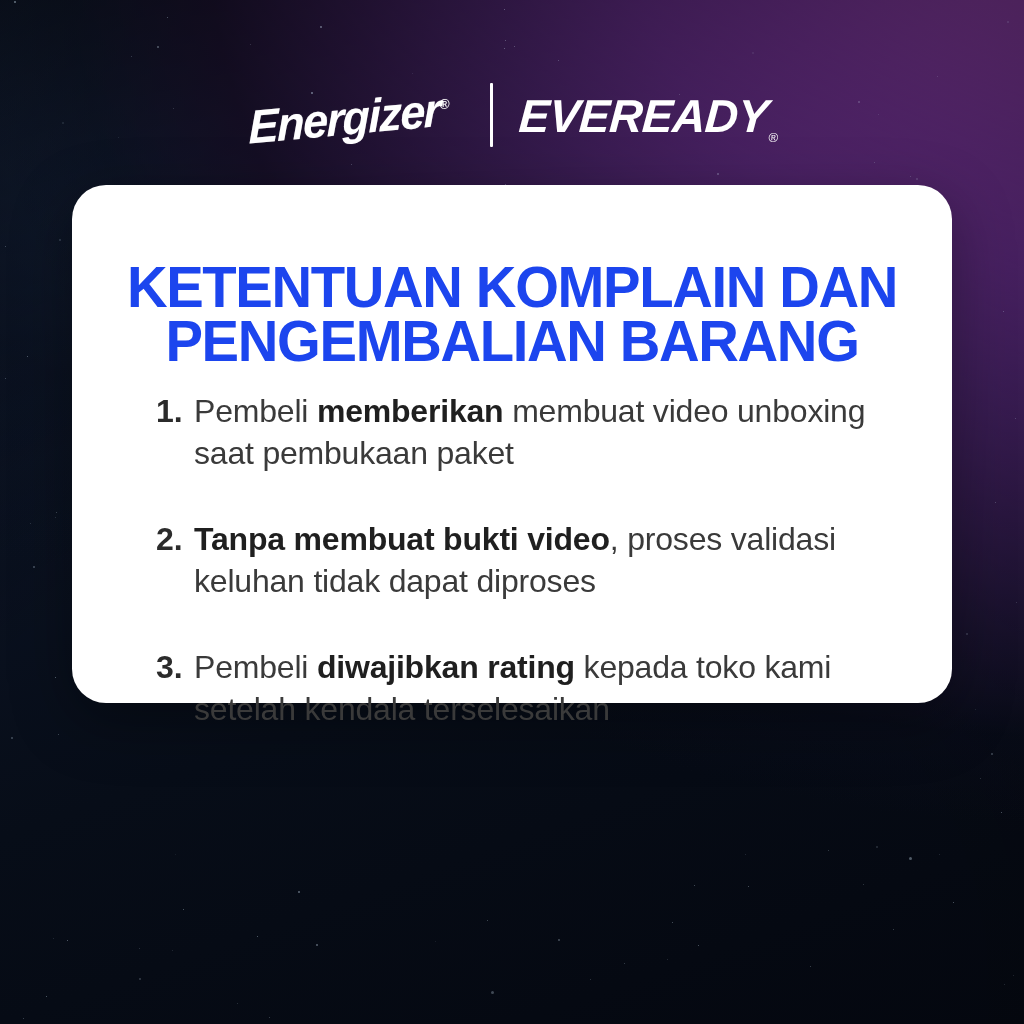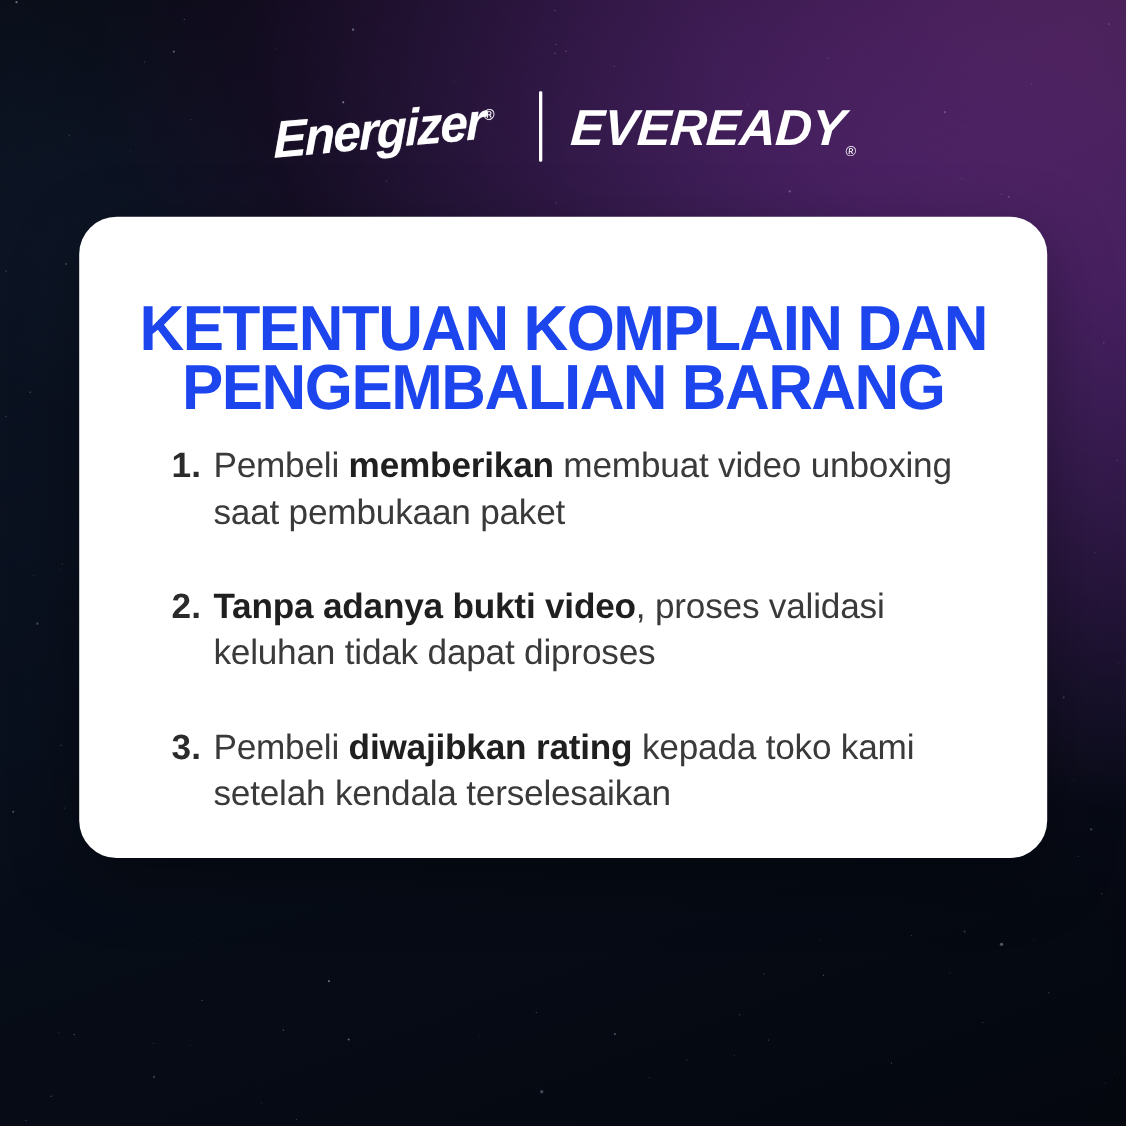--- a/index.html
+++ b/index.html
@@ -121,23 +121,23 @@
     font-weight: normal;
     vertical-align: sub;
     letter-spacing: 0;
     margin-left: 2px;
   }
 
   
   .card {
     position: absolute;
     left: 72px;
-    top: 197px;
+    top: 185px;
     width: 880px;
-    height: 583px;
+    height: 518px;
     background: #ffffff;
     border-radius: 34px;
     box-shadow: 0 18px 60px rgba(0,0,0,0.35);
     box-sizing: border-box;
     padding: 12px;
   }
 
   .card-title {
     position: absolute;
     left: 0;
@@ -302,21 +302,21 @@
       <span class="ln">PENGEMBALIAN BARANG</span>
     </div>
 
     <ul class="list" id="terms-list">
         <li class="list-item">
           <span class="item-num">1.</span>
           <span class="item-text"><span>Pembeli </span><b>memberikan</b><span> membuat video unboxing saat pembukaan paket</span></span>
         </li>
         <li class="list-item">
           <span class="item-num">2.</span>
-          <span class="item-text"><b>Tanpa adanya bukti video</b><span>, proses validasi keluhan tidak dapat diproses</span></span>
+          <span class="item-text"><b>Tanpa membuat bukti video</b><span>, proses validasi keluhan tidak dapat diproses</span></span>
         </li>
         <li class="list-item">
           <span class="item-num">3.</span>
           <span class="item-text"><span>Pembeli </span><b>diwajibkan rating</b><span> kepada toko kami setelah kendala terselesaikan</span></span>
         </li>
       </ul>
 
   </div>
 </div>
 

